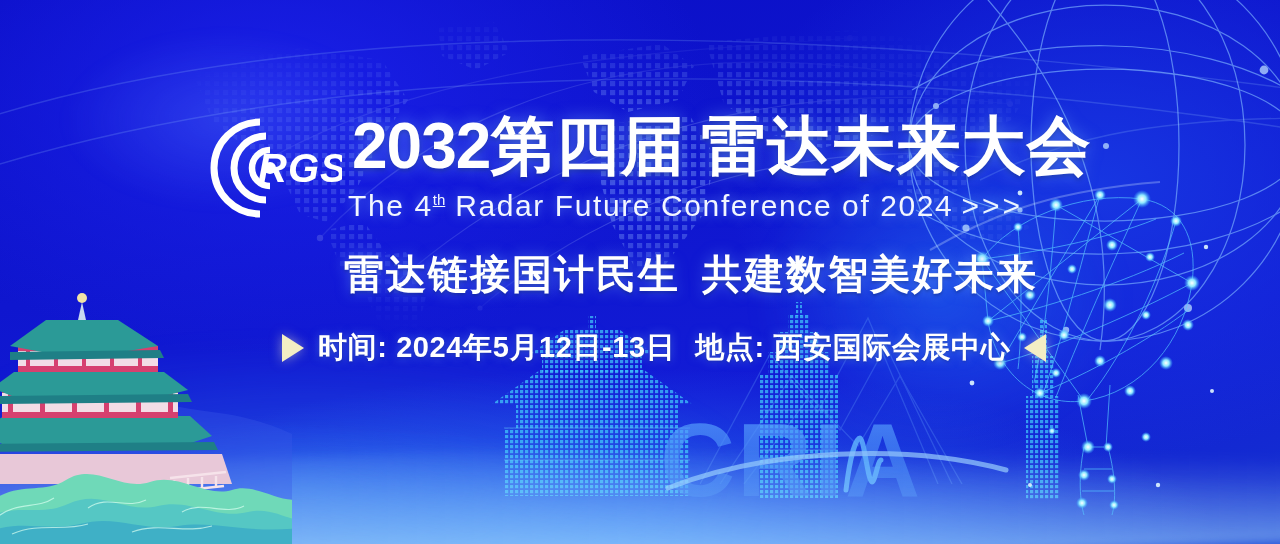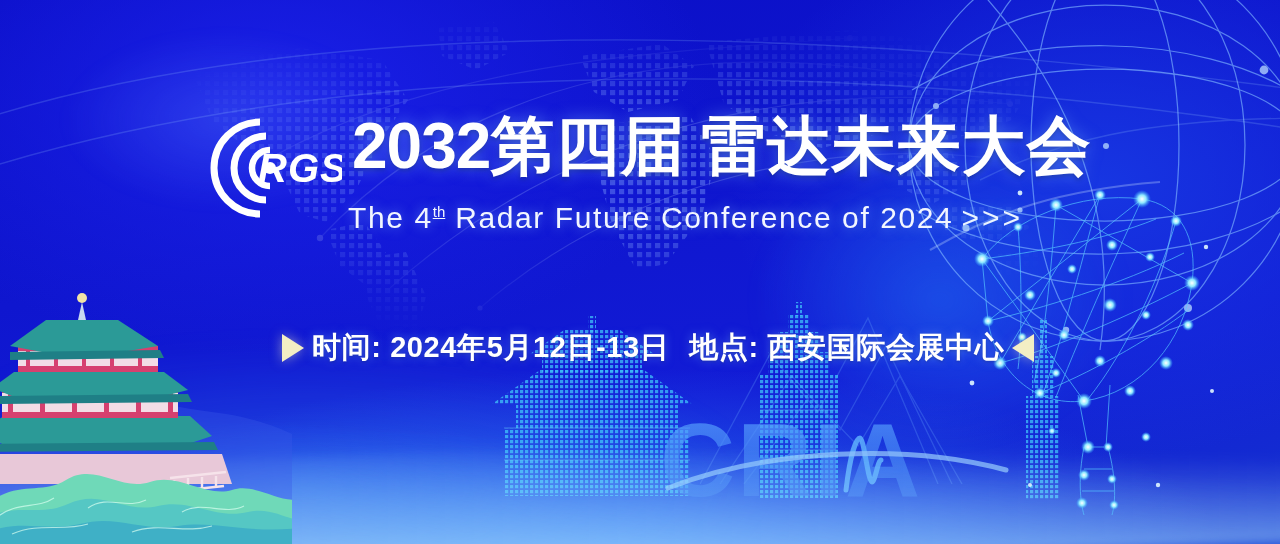--- a/index.html
+++ b/index.html
@@ -78,40 +78,40 @@
   .title-main{
     position:absolute;left:352px;top:114px;
     font-size:64px;font-weight:700;color:#fff;
     letter-spacing:1px;white-space:nowrap;line-height:1;
     text-shadow:0 0 16px rgba(120,180,255,.55),0 2px 4px rgba(0,20,90,.45);
   }
   .title-main .yr{letter-spacing:-1px;}
   .title-main .gap{display:inline-block;width:16px;}
 
   .title-en{
-    position:absolute;left:348px;top:203px;
+    position:absolute;left:348px;top:191px;
     font-size:30px;font-weight:400;color:#f2f6ff;
     letter-spacing:1.6px;white-space:nowrap;line-height:1;
     text-shadow:0 0 12px rgba(130,190,255,.6);
   }
   .title-en sup{font-size:15px;vertical-align:super;text-decoration:underline;letter-spacing:0;}
   .chev{color:#eaf4ff;letter-spacing:3px;margin-left:8px;
     text-shadow:0 0 14px rgba(120,210,255,.95);}
 
   .slogan{
     position:absolute;left:344px;top:254px;
     font-size:40px;font-weight:700;color:#fff;
     letter-spacing:2px;white-space:nowrap;line-height:1;
     text-shadow:0 0 14px rgba(120,180,255,.55),0 2px 3px rgba(0,20,90,.4);
   }
   .slogan .gap{display:inline-block;width:22px;}
 
   .infoline{
     position:absolute;left:282px;top:333px;
-    display:flex;align-items:center;gap:8px;white-space:nowrap;
+    display:flex;align-items:center;gap:14px;white-space:nowrap;
   }
   .tri{width:0;height:0;flex:none;}
   .tri-r{border-left:22px solid #f3eec4;border-top:14px solid transparent;border-bottom:14px solid transparent;
     filter:drop-shadow(0 0 6px rgba(255,250,190,.5));}
   .tri-l{border-right:22px solid #f3eec4;border-top:14px solid transparent;border-bottom:14px solid transparent;
     filter:drop-shadow(0 0 6px rgba(255,250,190,.5));}
   .info-text{
     font-size:29px;font-weight:700;color:#fff;letter-spacing:.6px;line-height:1;
     text-shadow:0 0 10px rgba(120,180,255,.5),0 1px 3px rgba(0,20,90,.4);
   }
@@ -421,20 +421,23 @@
     <div class="title-main">
       <span class="yr">2032</span><span>第四届</span><span class="gap"></span><span>雷达未来大会</span>
     </div>
 
     <div class="title-en">
       <span>The</span>
       <span>4</span><sup>th</sup>
       <span>Radar Future Conference of 2024</span><span class="chev">&gt;&gt;&gt;</span>
     </div>
 
+    <div class="slogan">
+      <span>雷达链接国计民生</span><span class="gap"></span><span>共建数智美好未来</span>
+    </div>
 
     <div class="infoline">
       <span class="tri tri-r"></span>
       <span class="info-text">
         <span>时间:</span>
         <span>2024年5月12日-13日</span><span class="gap"></span><span>地点:</span>
         <span>西安国际会展中心</span>
       </span>
       <span class="tri tri-l"></span>
     </div>

